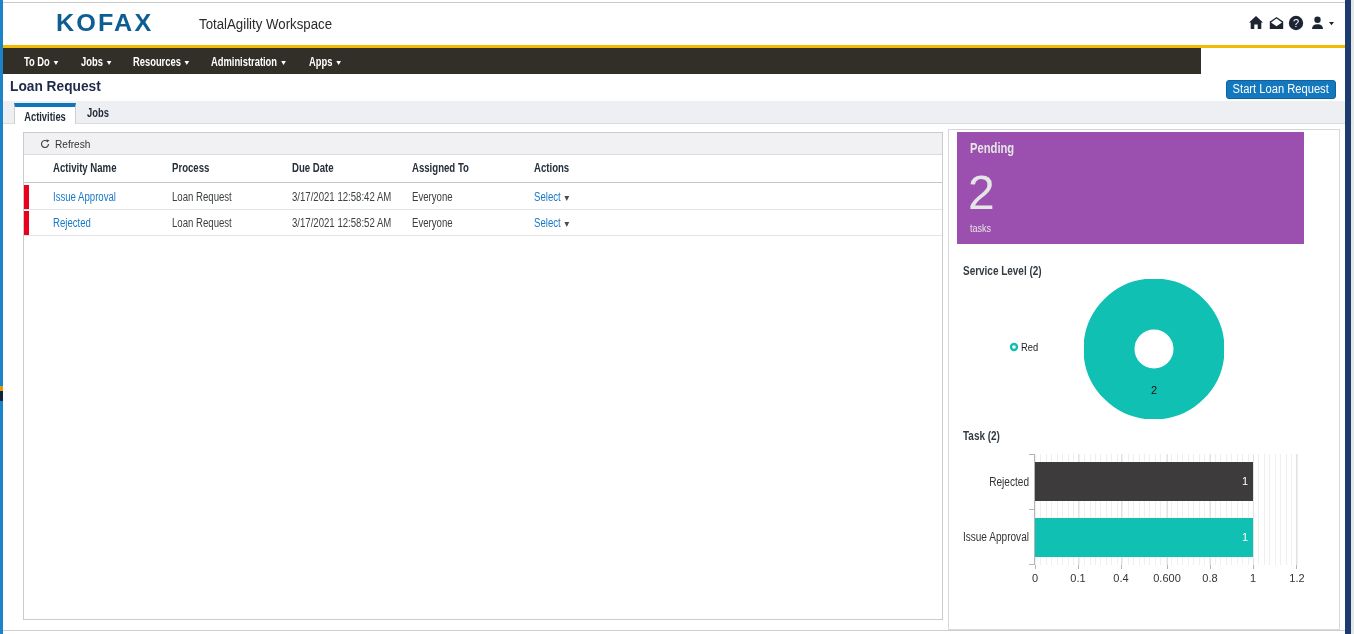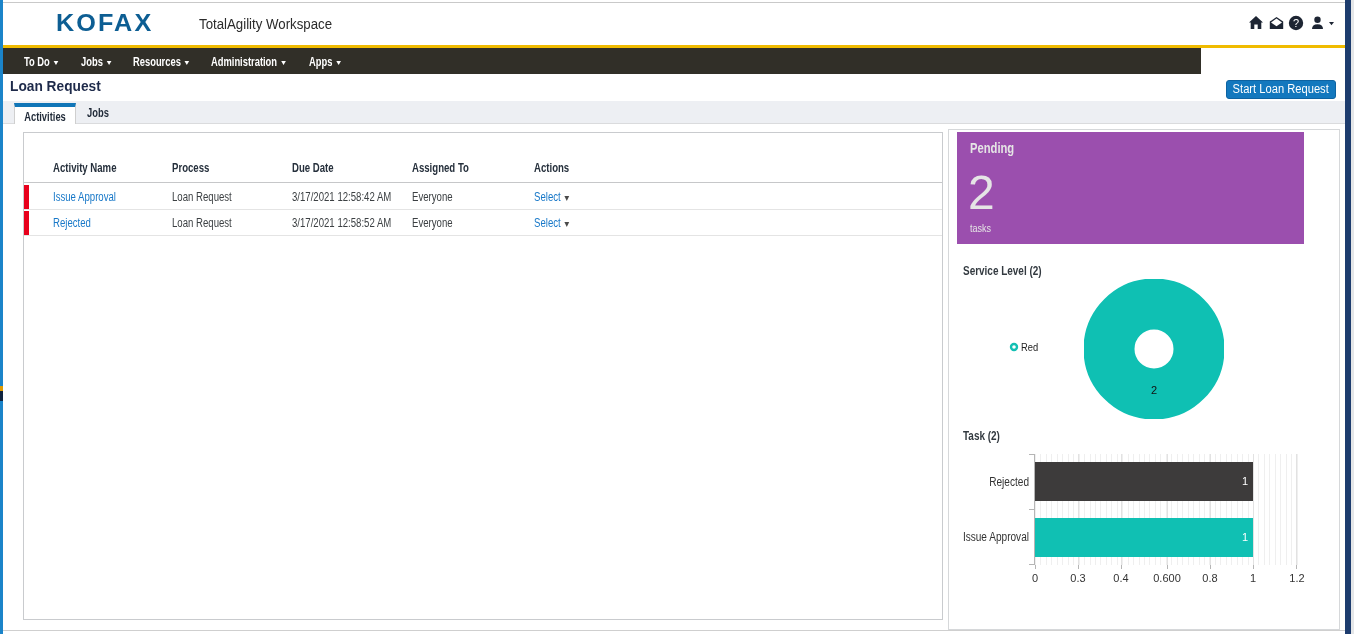--- a/index.html
+++ b/index.html
@@ -98,20 +98,27 @@
     <span class="nav-item" style="left:208px">Administration<span class="caret"></span></span>
     <span class="nav-item" style="left:306px">Apps<span class="caret"></span></span>
   </div>
   <div class="abs heading">Loan Request</div>
   <div class="abs startbtn"><span style="display:inline-block; transform:scaleX(0.93);">Start Loan Request</span></div>
   <div class="abs tabstrip"></div>
   <div class="abs tab-active"><span>Activities</span></div>
   <div class="abs tab-jobs">Jobs</div>
 
   <div class="abs tablebox">
+    <div class="toolbar">
+      <svg style="position:absolute;left:16px;top:6px" width="10" height="10" viewBox="0 0 12 12">
+        <path d="M10.2 6 A4.2 4.2 0 1 1 8.8 2.85" fill="none" stroke="#444" stroke-width="1.4"></path>
+        <path d="M7.6 0.6 L11.4 1.4 L8.6 4.2 Z" fill="#444"></path>
+      </svg>
+      <span class="refresh-txt">Refresh</span>
+    </div>
     <div class="thead">
       <span class="th" style="left:29px">Activity Name</span>
       <span class="th" style="left:148px">Process</span>
       <span class="th" style="left:268px">Due Date</span>
       <span class="th" style="left:388px">Assigned To</span>
       <span class="th" style="left:510px">Actions</span>
     </div>
     <div class="row" style="top:51px">
       <div class="redbar"></div>
       <span class="cell link" style="left:29px">Issue Approval</span>
@@ -164,21 +171,21 @@
     <div class="xtick" style="left:347px"></div>
     <div class="ytick" style="top:379px"></div>
     <div class="ytick" style="top:434px"></div>
     <div class="bar" style="top:332px; background:#3d3b3b;"></div>
     <div class="bar" style="top:388px; background:#10c0b3;"></div>
     <span class="bar-label" style="left:293px; top:345px;">1</span>
     <span class="bar-label" style="left:293px; top:401px;">1</span>
     <span class="ylab" style="left:-20px; top:345px;">Rejected</span>
     <span class="ylab" style="left:-20px; top:400px;">Issue Approval</span>
     <span class="xlab" style="left:69px">0</span>
-    <span class="xlab" style="left:112px">0.3</span>
+    <span class="xlab" style="left:112px">0.1</span>
     <span class="xlab" style="left:155px">0.4</span>
     <span class="xlab" style="left:201px">0.600</span>
     <span class="xlab" style="left:244px">0.8</span>
     <span class="xlab" style="left:287px">1</span>
     <span class="xlab" style="left:331px">1.2</span>
   </div>
 
   <div class="abs" style="left:3px; top:630px; width:1342px; height:1px; background:#cfcfcf;"></div>
   <div class="abs left-stripe"></div>
   <div class="abs edge-mark1"></div>

